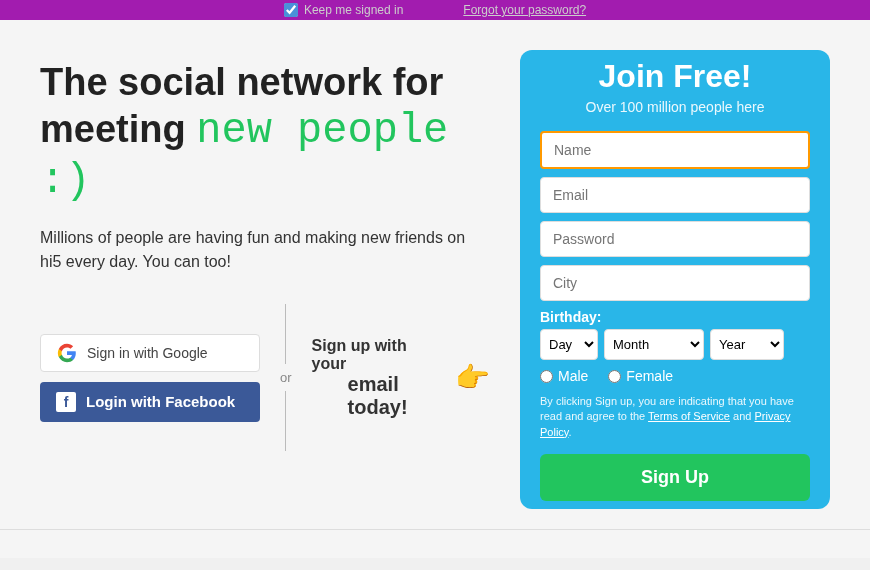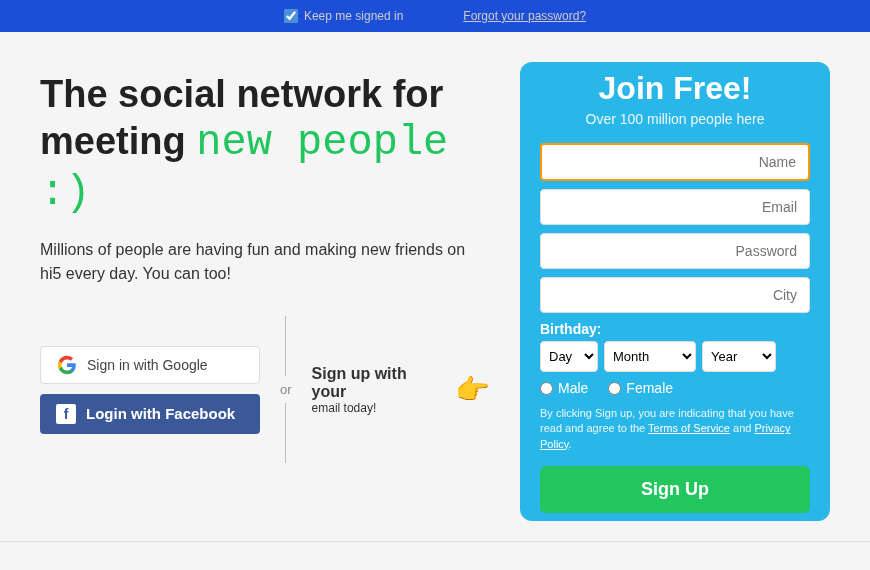--- a/index.html
+++ b/index.html
@@ -6,22 +6,22 @@
     body {
       font-family: Arial, sans-serif;
       background: #f0f0f0;
       min-height: 570px;
       width: 870px;
       overflow-x: hidden;
     }
 
     
     .top-bar {
-      background: #1d4ed8;
-      height: 32px;
+      background: #a21caf;
+      height: 20px;
       display: flex;
       align-items: center;
       justify-content: center;
       gap: 60px;
       padding: 0 20px;
     }
     .top-bar-left {
       display: flex;
       align-items: center;
       gap: 6px;
@@ -188,21 +188,20 @@
     }
     .form-field {
       width: 100%;
       padding: 9px 12px;
       border-radius: 4px;
       border: 1px solid #ddd;
       font-size: 14px;
       margin-bottom: 8px;
       background: white;
       color: #444;
-      text-align: right;
     }
     .form-field:first-of-type {
       border-color: #f90;
       border-width: 2px;
     }
     .form-field.name-field {
       border-color: #f90;
       border-width: 2px;
     }
     .birthday-label {
@@ -217,21 +216,21 @@
     }
     .birthday-select {
       padding: 6px 4px;
       border-radius: 4px;
       border: 1px solid #ddd;
       background: white;
       font-size: 13px;
       cursor: pointer;
     }
     .birthday-select.day { width: 58px; }
-    .birthday-select.month { width: 92px; }
+    .birthday-select.month { width: 100px; }
     .birthday-select.year { width: 74px; }
 
     .gender-row {
       display: flex;
       gap: 20px;
       margin-bottom: 10px;
     }
     .gender-option {
       display: flex;
       align-items: center;
@@ -322,21 +321,21 @@
 
       <div class="or-divider">
         <div class="or-line"></div>
         <span class="or-text">or</span>
         <div class="or-line"></div>
       </div>
 
       <div class="signup-email">
         <div>
           <div style="font-weight:bold; font-size:16px; color:#333;">Sign up with your</div>
-          <div style="font-weight:normal; font-size:12px; color:#333;">email today!</div>
+          <div style="font-weight:bold; font-size:20px; color:#333;margin-left:36px;">email today!</div>
         </div>
         <span class="cursor-icon">👉</span>
       </div>
     </div>
   </div>
 
   <div class="join-card">
     <div class="join-title">Join Free!</div>
     <div class="join-subtitle">Over 100 million people here</div>
 

